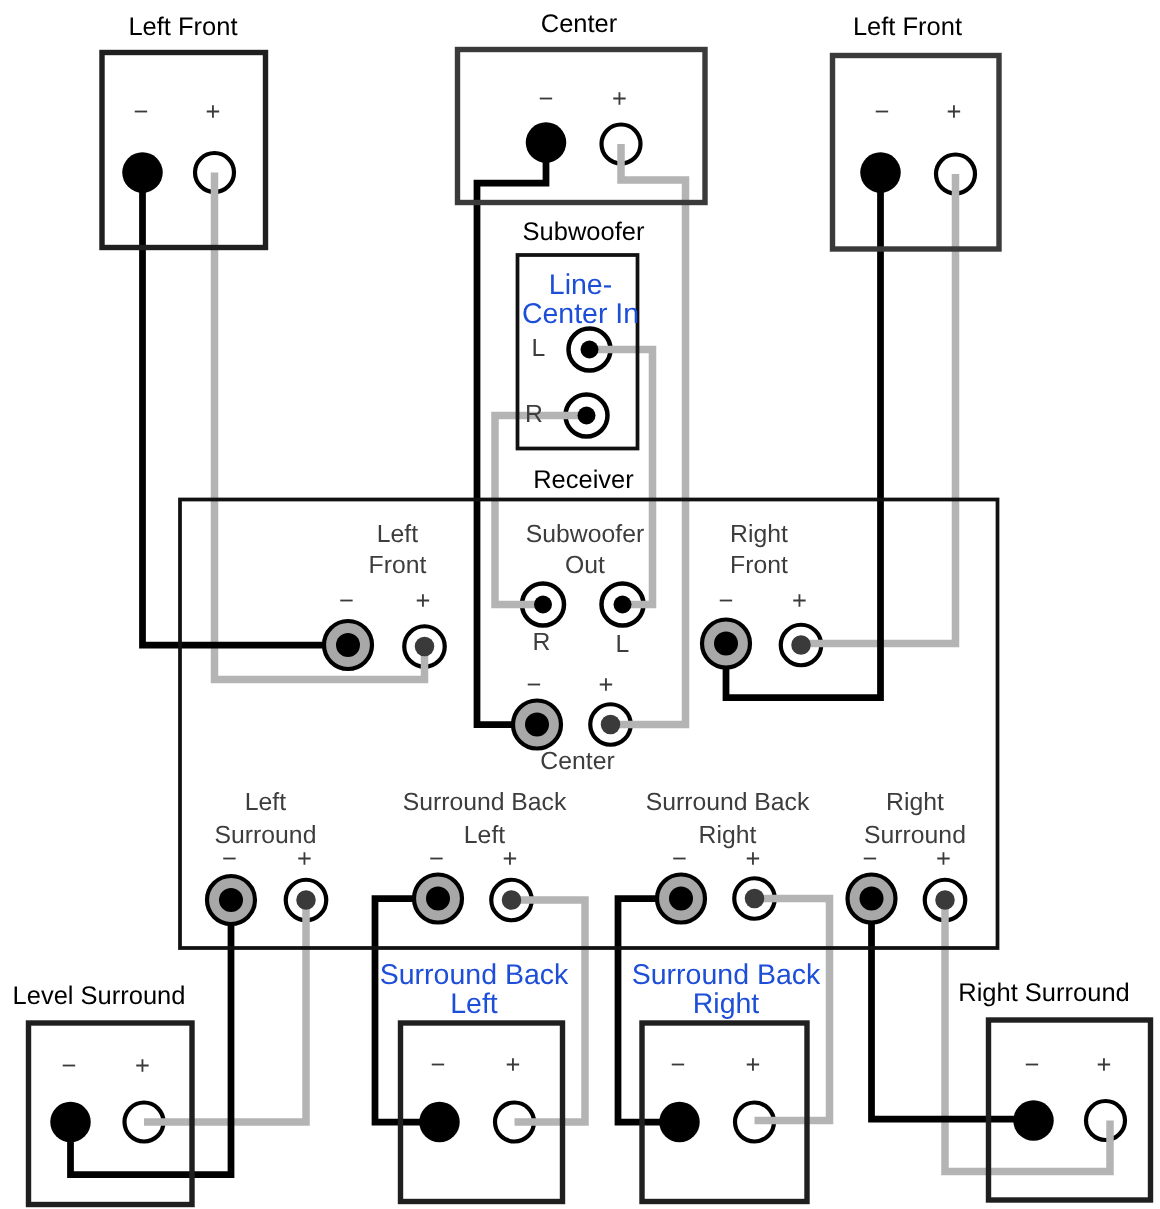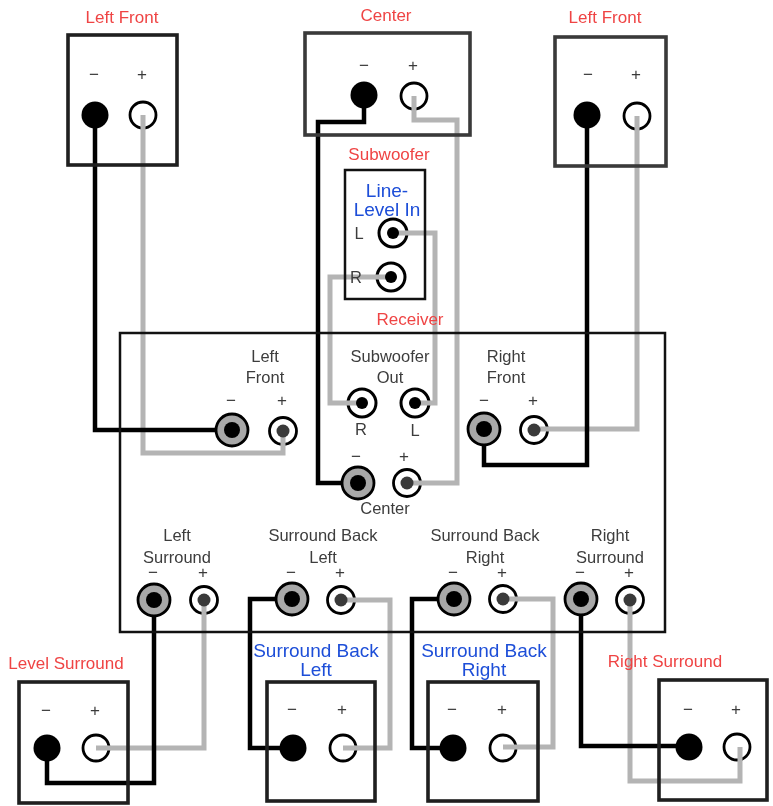--- a/index.html
+++ b/index.html
@@ -9,21 +9,21 @@
     overflow:hidden;
   }
   #wiresvg{position:absolute;left:0;top:0;}
   .wire-gray{stroke:var(--wire-gray,#b4b4b4);stroke-width:5;fill:none;}
   .wire-black{stroke:var(--wire-black,#000);stroke-width:4.5;fill:none;}
   .box{fill:none;stroke:var(--outline,#222);stroke-width:3.6;}
   .box-dark{fill:none;stroke:#3a3a3a;stroke-width:3.6;}
   .box-thin{fill:none;stroke:#111;stroke-width:2.5;}
   .label{position:absolute;transform:translate(-50%,-50%);white-space:nowrap;
          font-size:16.5px;color:var(--label,#3d3d3d);}
-  .title{font-size:17px;color:#ef4444;}
+  .title{font-size:17px;color:#000000;}
   .sign{font-size:17px;color:#3a3a3a;}
   .label2{position:absolute;transform:translateX(-50%);text-align:center;
           white-space:nowrap;font-size:16.5px;line-height:21px;color:var(--label,#3d3d3d);}
   .label2.row2{line-height:22px;}
   .label2.spk{line-height:19px;font-size:19px;color:#1d4ed8;}
 </style>
 </head>
 <body>
 
 <div id="stage">
@@ -150,26 +150,26 @@
   <div class="label sign" style="left:94px;top:75px">−</div>
   <div class="label sign" style="left:142px;top:75px">+</div>
   <div class="label sign" style="left:364px;top:66px">−</div>
   <div class="label sign" style="left:413px;top:66px">+</div>
   <div class="label sign" style="left:588px;top:75px">−</div>
   <div class="label sign" style="left:636px;top:75px">+</div>
 
   <div class="label title" style="left:389px;top:155px">Subwoofer</div>
   <div class="label2 spk" style="left:387px;top:181px">
     <div>Line-</div>
-    <div>Level In</div>
+    <div>Center In</div>
   </div>
   <div class="label" style="left:359px;top:233px">L</div>
   <div class="label" style="left:356px;top:277px">R</div>
 
-  <div class="label title" style="left:410px;top:320px">Receiver</div>
+  <div class="label title" style="left:389px;top:320px">Receiver</div>
 
   <div class="label2" style="left:265px;top:346px">
     <div>Left</div>
     <div>Front</div>
   </div>
   <div class="label2" style="left:390px;top:346px">
     <div>Subwoofer</div>
     <div>Out</div>
   </div>
   <div class="label2" style="left:506px;top:346px">
@@ -217,21 +217,21 @@
 
   <div class="label title" style="left:66px;top:664px">Level Surround</div>
   <div class="label2 spk" style="left:316px;top:641px">
     <div>Surround Back</div>
     <div>Left</div>
   </div>
   <div class="label2 spk" style="left:484px;top:641px">
     <div>Surround Back</div>
     <div>Right</div>
   </div>
-  <div class="label title" style="left:665px;top:662px">Right Surround</div>
+  <div class="label title" style="left:696px;top:662px">Right Surround</div>
 
   <div class="label sign" style="left:46px;top:711px">−</div>
   <div class="label sign" style="left:95px;top:711px">+</div>
   <div class="label sign" style="left:292px;top:710px">−</div>
   <div class="label sign" style="left:342px;top:710px">+</div>
   <div class="label sign" style="left:452px;top:710px">−</div>
   <div class="label sign" style="left:502px;top:710px">+</div>
   <div class="label sign" style="left:688px;top:710px">−</div>
   <div class="label sign" style="left:736px;top:710px">+</div>
 

